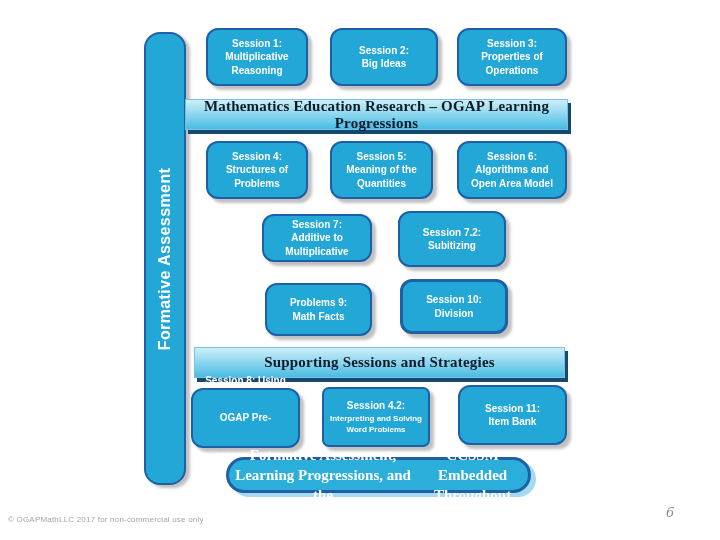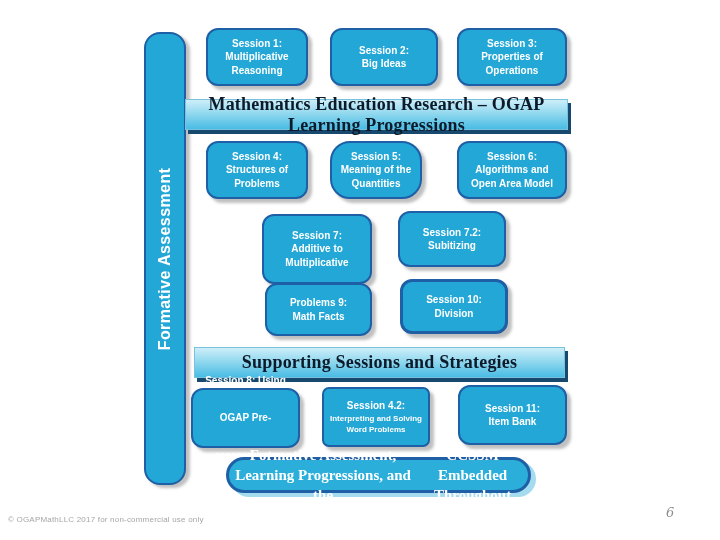--- a/index.html
+++ b/index.html
@@ -69,21 +69,21 @@
 
   
   .banner {
     position: absolute;
     background: linear-gradient(to bottom, #cdeef9 0%, #93d9ef 45%, #49bce4 100%);
     border: 1px solid #79c2dd;
     box-shadow: 3px 4px 0 #17496f;
     color: #0c1a2a;
     font-family: "Liberation Serif", serif;
     font-weight: bold;
-    font-size: 18px;
+    font-size: 15px;
     letter-spacing: 0.2px;
     display: flex;
     align-items: center;
     justify-content: center;
     text-align: center;
     box-sizing: border-box;
   }
 
   
   .pill {
@@ -153,32 +153,32 @@
 
   <div class="banner" style="left:185px; top:99px; width:383px; height:31px;">
     <span>Mathematics Education Research – OGAP Learning Progressions</span>
   </div>
 
   <div class="box" style="left:206px; top:141px; width:102px; height:58px;">
     <span>Session 4:</span>
     <span>Structures of</span>
     <span>Problems</span>
   </div>
-  <div class="box" style="left:330px; top:141px; width:92px; height:58px;border-radius:20px;">
+  <div class="box" style="left:330px; top:141px; width:103px; height:58px;">
     <span>Session 5:</span>
     <span>Meaning of the</span>
     <span>Quantities</span>
   </div>
   <div class="box" style="left:457px; top:141px; width:110px; height:58px;">
     <span>Session 6:</span>
     <span>Algorithms and</span>
     <span>Open Area Model</span>
   </div>
 
-  <div class="box" style="left:262px; top:214px; width:110px; height:70px;">
+  <div class="box" style="left:262px; top:214px; width:110px; height:48px;">
     <span>Session 7:</span>
     <span>Additive to</span>
     <span>Multiplicative</span>
   </div>
   <div class="box" style="left:398px; top:211px; width:108px; height:56px;">
     <span>Session 7.2:</span>
     <span>Subitizing</span>
   </div>
 
   <div class="box" style="left:265px; top:283px; width:107px; height:53px;">

